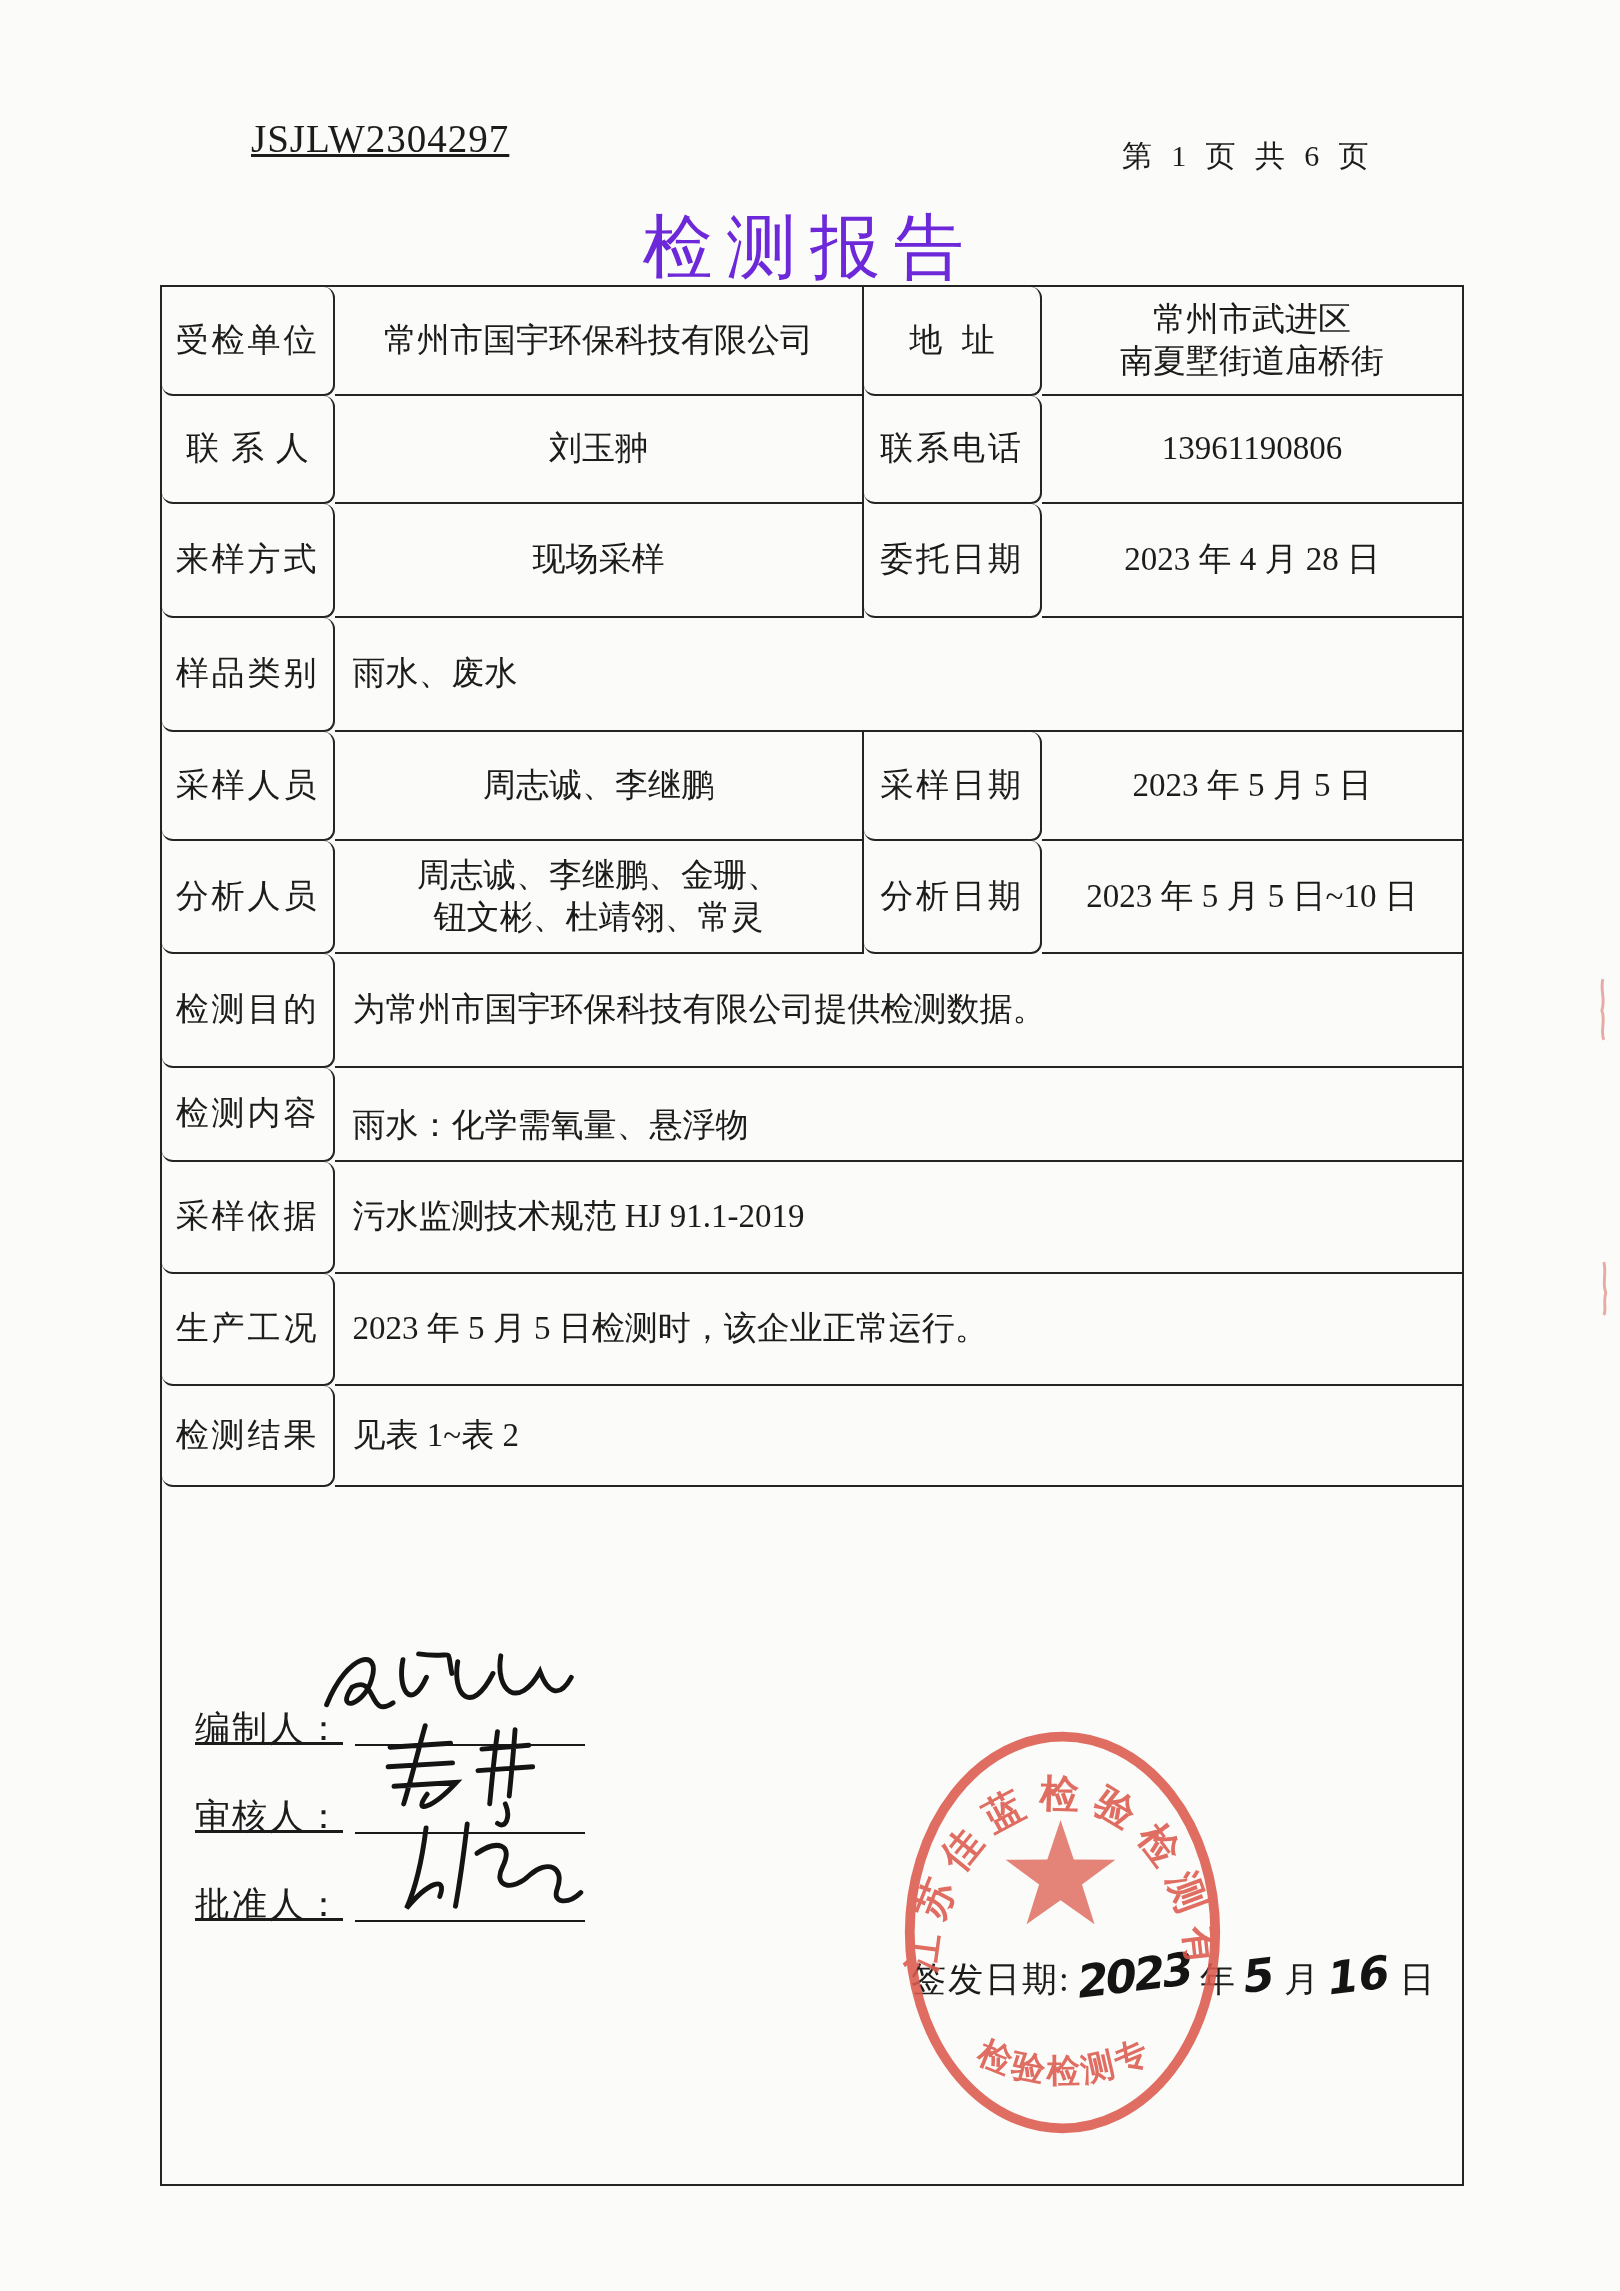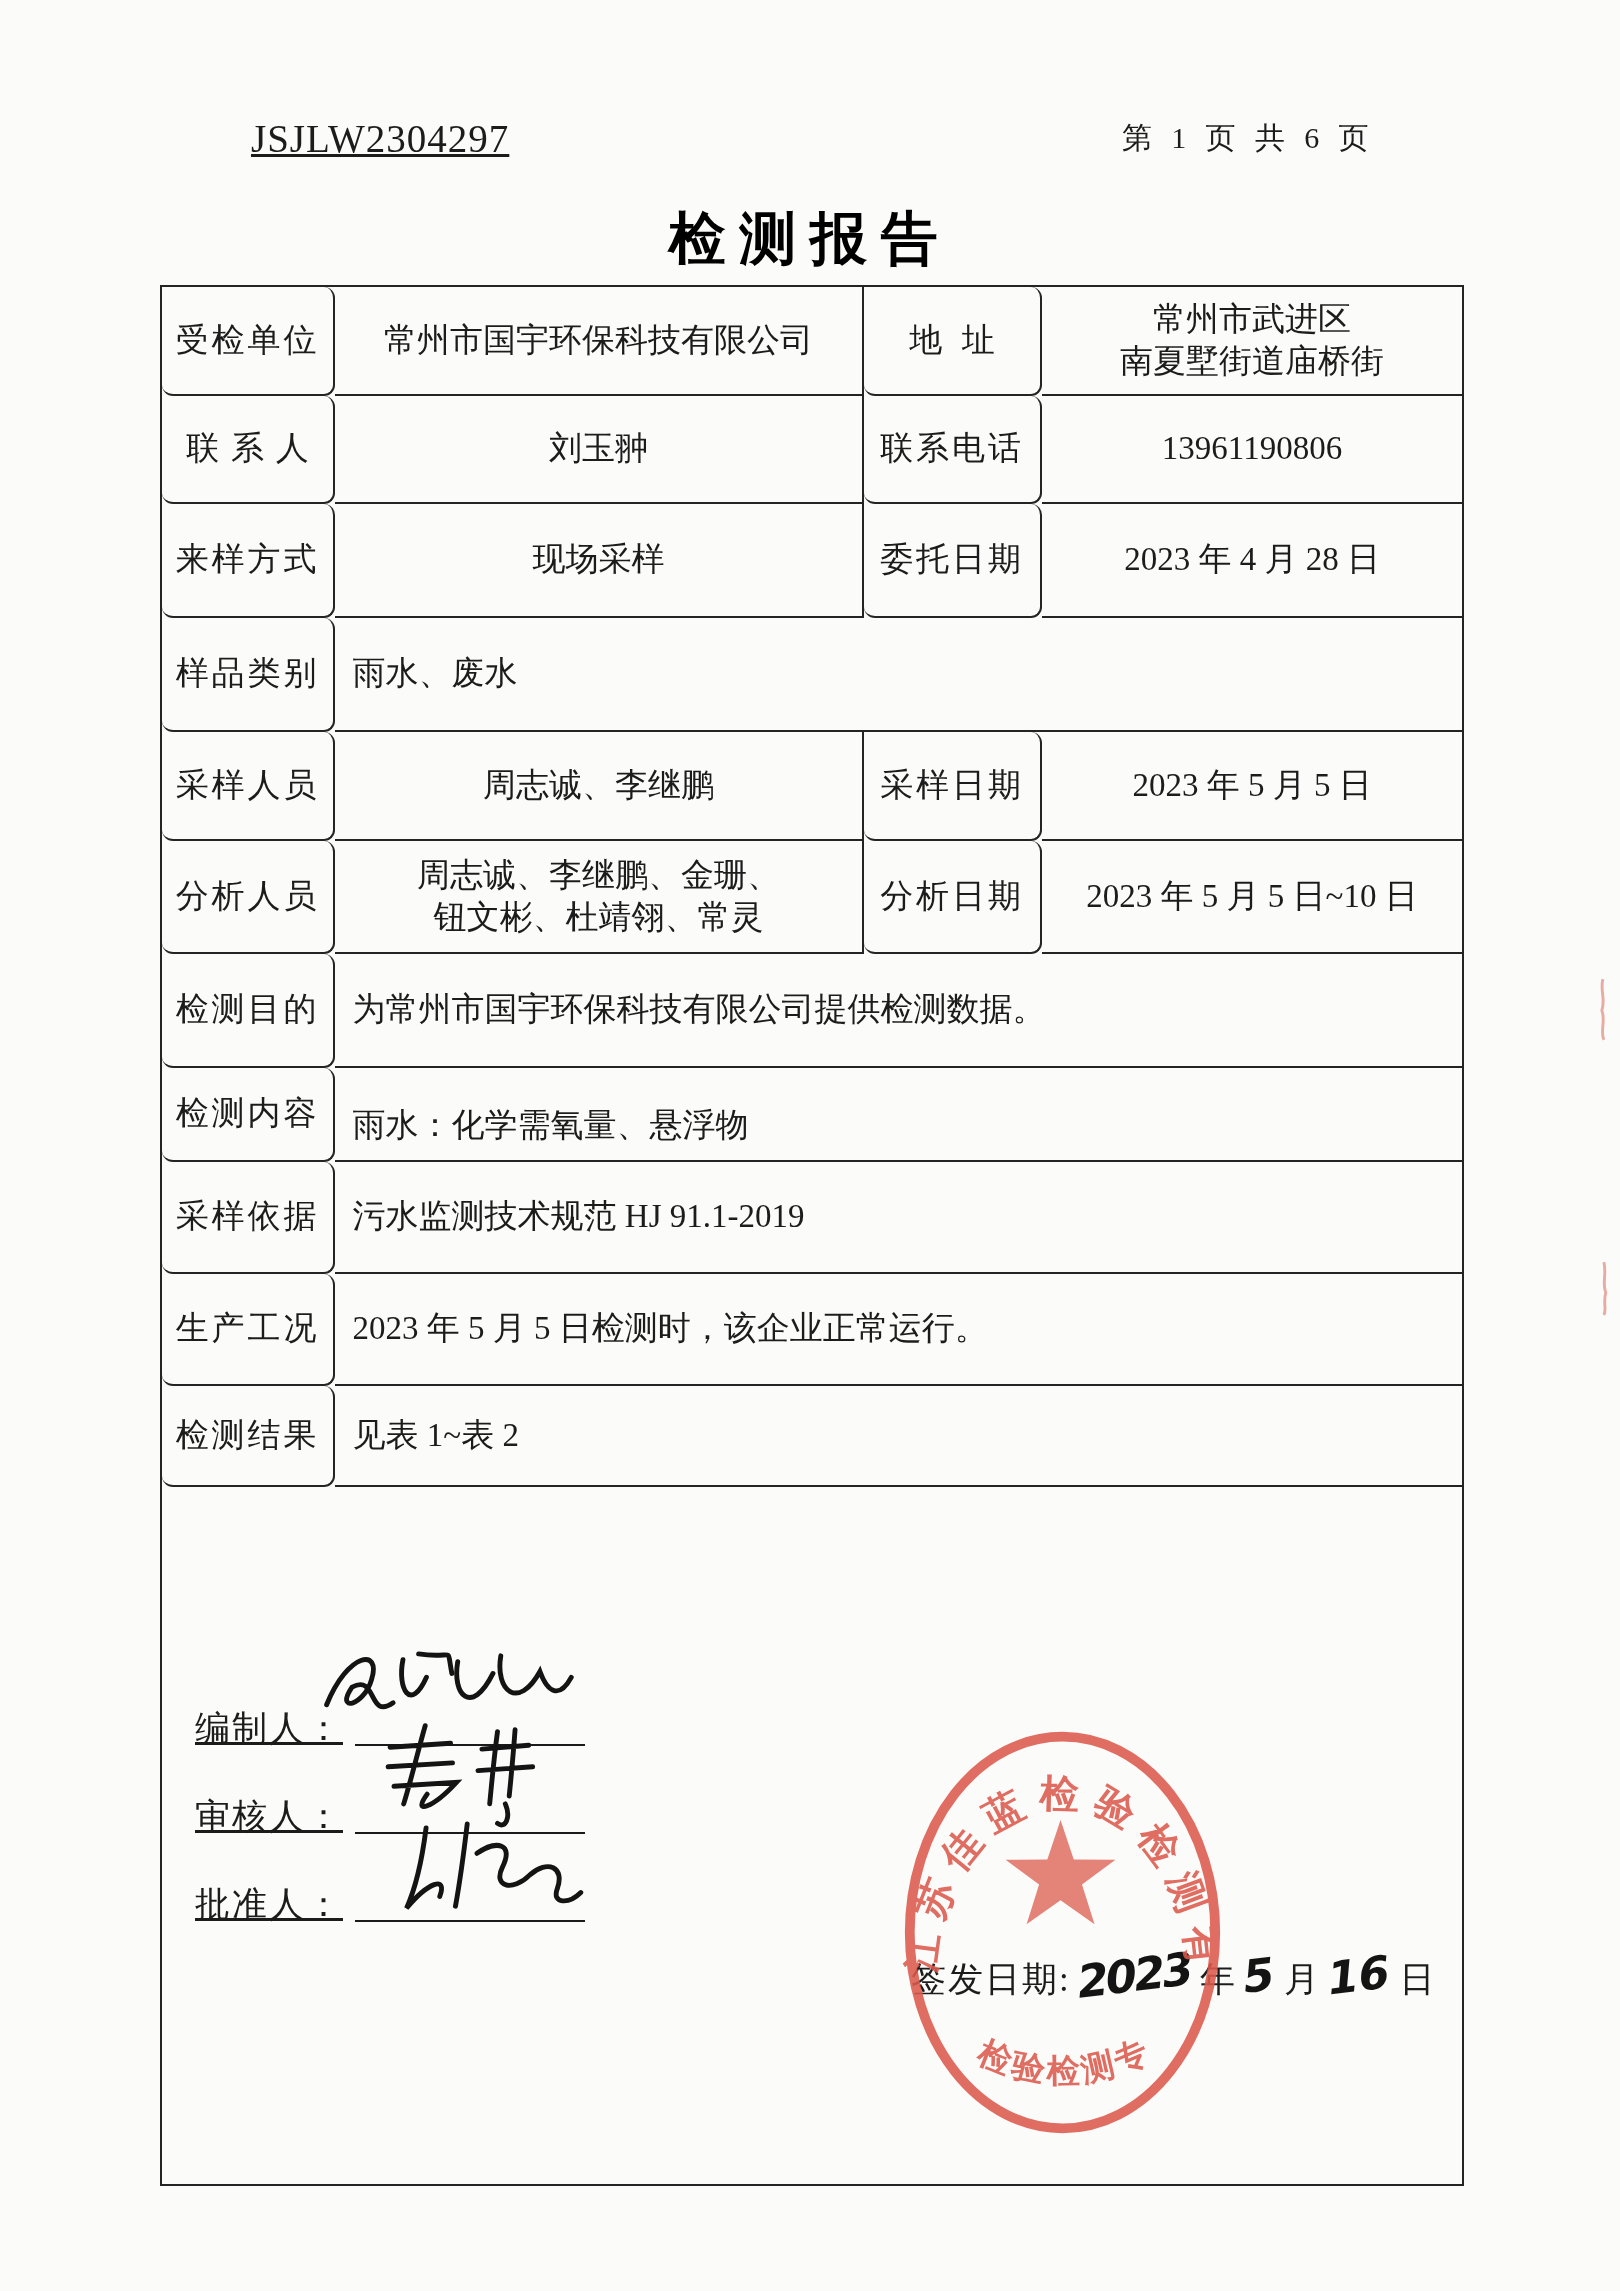--- a/index.html
+++ b/index.html
@@ -8,26 +8,26 @@
     background:#fbfbfa;
     font-family:"Liberation Serif","DejaVu Serif",serif;
     color:#1c1c1c;
     position:relative;
     overflow:hidden;
   }
   .page{position:absolute;inset:0;}
 
   
   .report-code{position:absolute;left:251px;top:116px;font-size:39px;letter-spacing:1px;text-decoration:underline;}
-  .page-indicator{position:absolute;left:1122px;top:118px;font-size:30px;letter-spacing:5.9px;}
+  .page-indicator{position:absolute;left:1122px;top:136px;font-size:30px;letter-spacing:5.9px;}
 
   
   .report-title{
     position:absolute;left:0;right:0;top:201px;text-align:center;
-    font-size:57px;font-weight:bold;letter-spacing:13.7px;color:#000000;
+    font-size:70px;font-weight:normal;letter-spacing:13.7px;color:#6d28d9;
   }
 
   
   .report-table{
     position:absolute;left:160px;top:285px;width:1300px;
     border:2.9px solid #242424;
     display:grid;
     grid-template-columns:173px 529px 178px 1fr;
     grid-template-rows:109px 108px 114px 114px 109px 113px 114px 94px 112px 112px 101px 697px;
     background:transparent;

